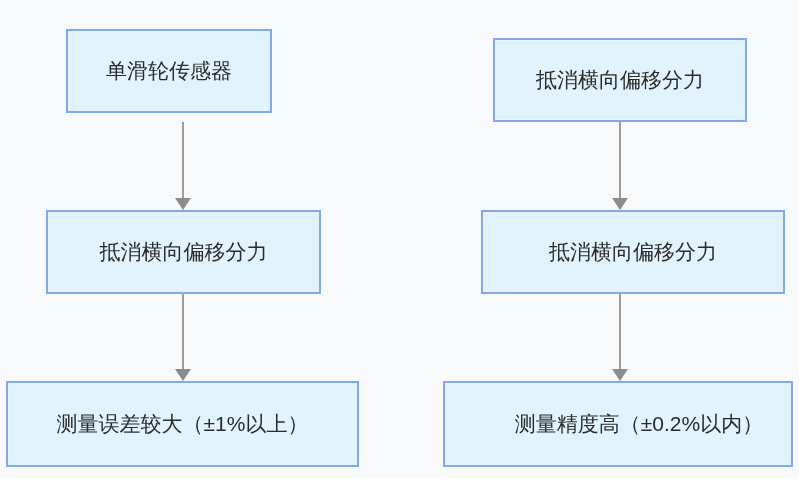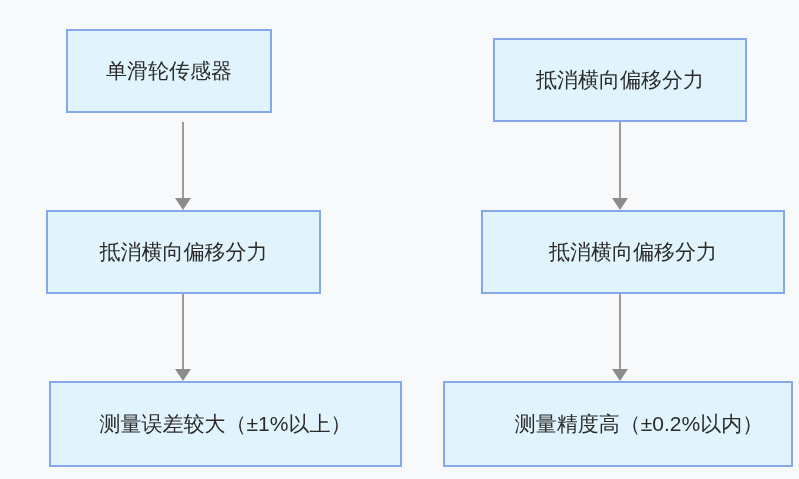--- a/index.html
+++ b/index.html
@@ -47,21 +47,21 @@
   .arrow .head {
     width: 0;
     height: 0;
     border-left: 8px solid transparent;
     border-right: 8px solid transparent;
     border-top: 12px solid var(--arrowhead, #8c8c8c);
   }
   
   #n-l1 { left: 66px;  top: 29px;  width: 206px; height: 84px; }
   #n-l2 { left: 46px;  top: 210px; width: 275px; height: 84px; }
-  #n-l3 { left: 6px;   top: 381px; width: 353px; height: 86px; margin-left: 43px; }
+  #n-l3 { left: 6px;   top: 381px; width: 353px; height: 86px; }
   #n-r1 { left: 493px; top: 38px;  width: 254px; height: 84px; }
   #n-r2 { left: 481px; top: 210px; width: 304px; height: 84px; }
   #n-r3 { left: 443px; top: 381px; width: 350px; height: 86px; padding-left: 42px; }
   
   #a-l1 { left: 175px; top: 122px; height: 88px; }
   #a-l2 { left: 175px; top: 294px; height: 87px; }
   #a-r1 { left: 612px; top: 122px; height: 88px; }
   #a-r2 { left: 612px; top: 294px; height: 87px; }
 </style>
 </head>

